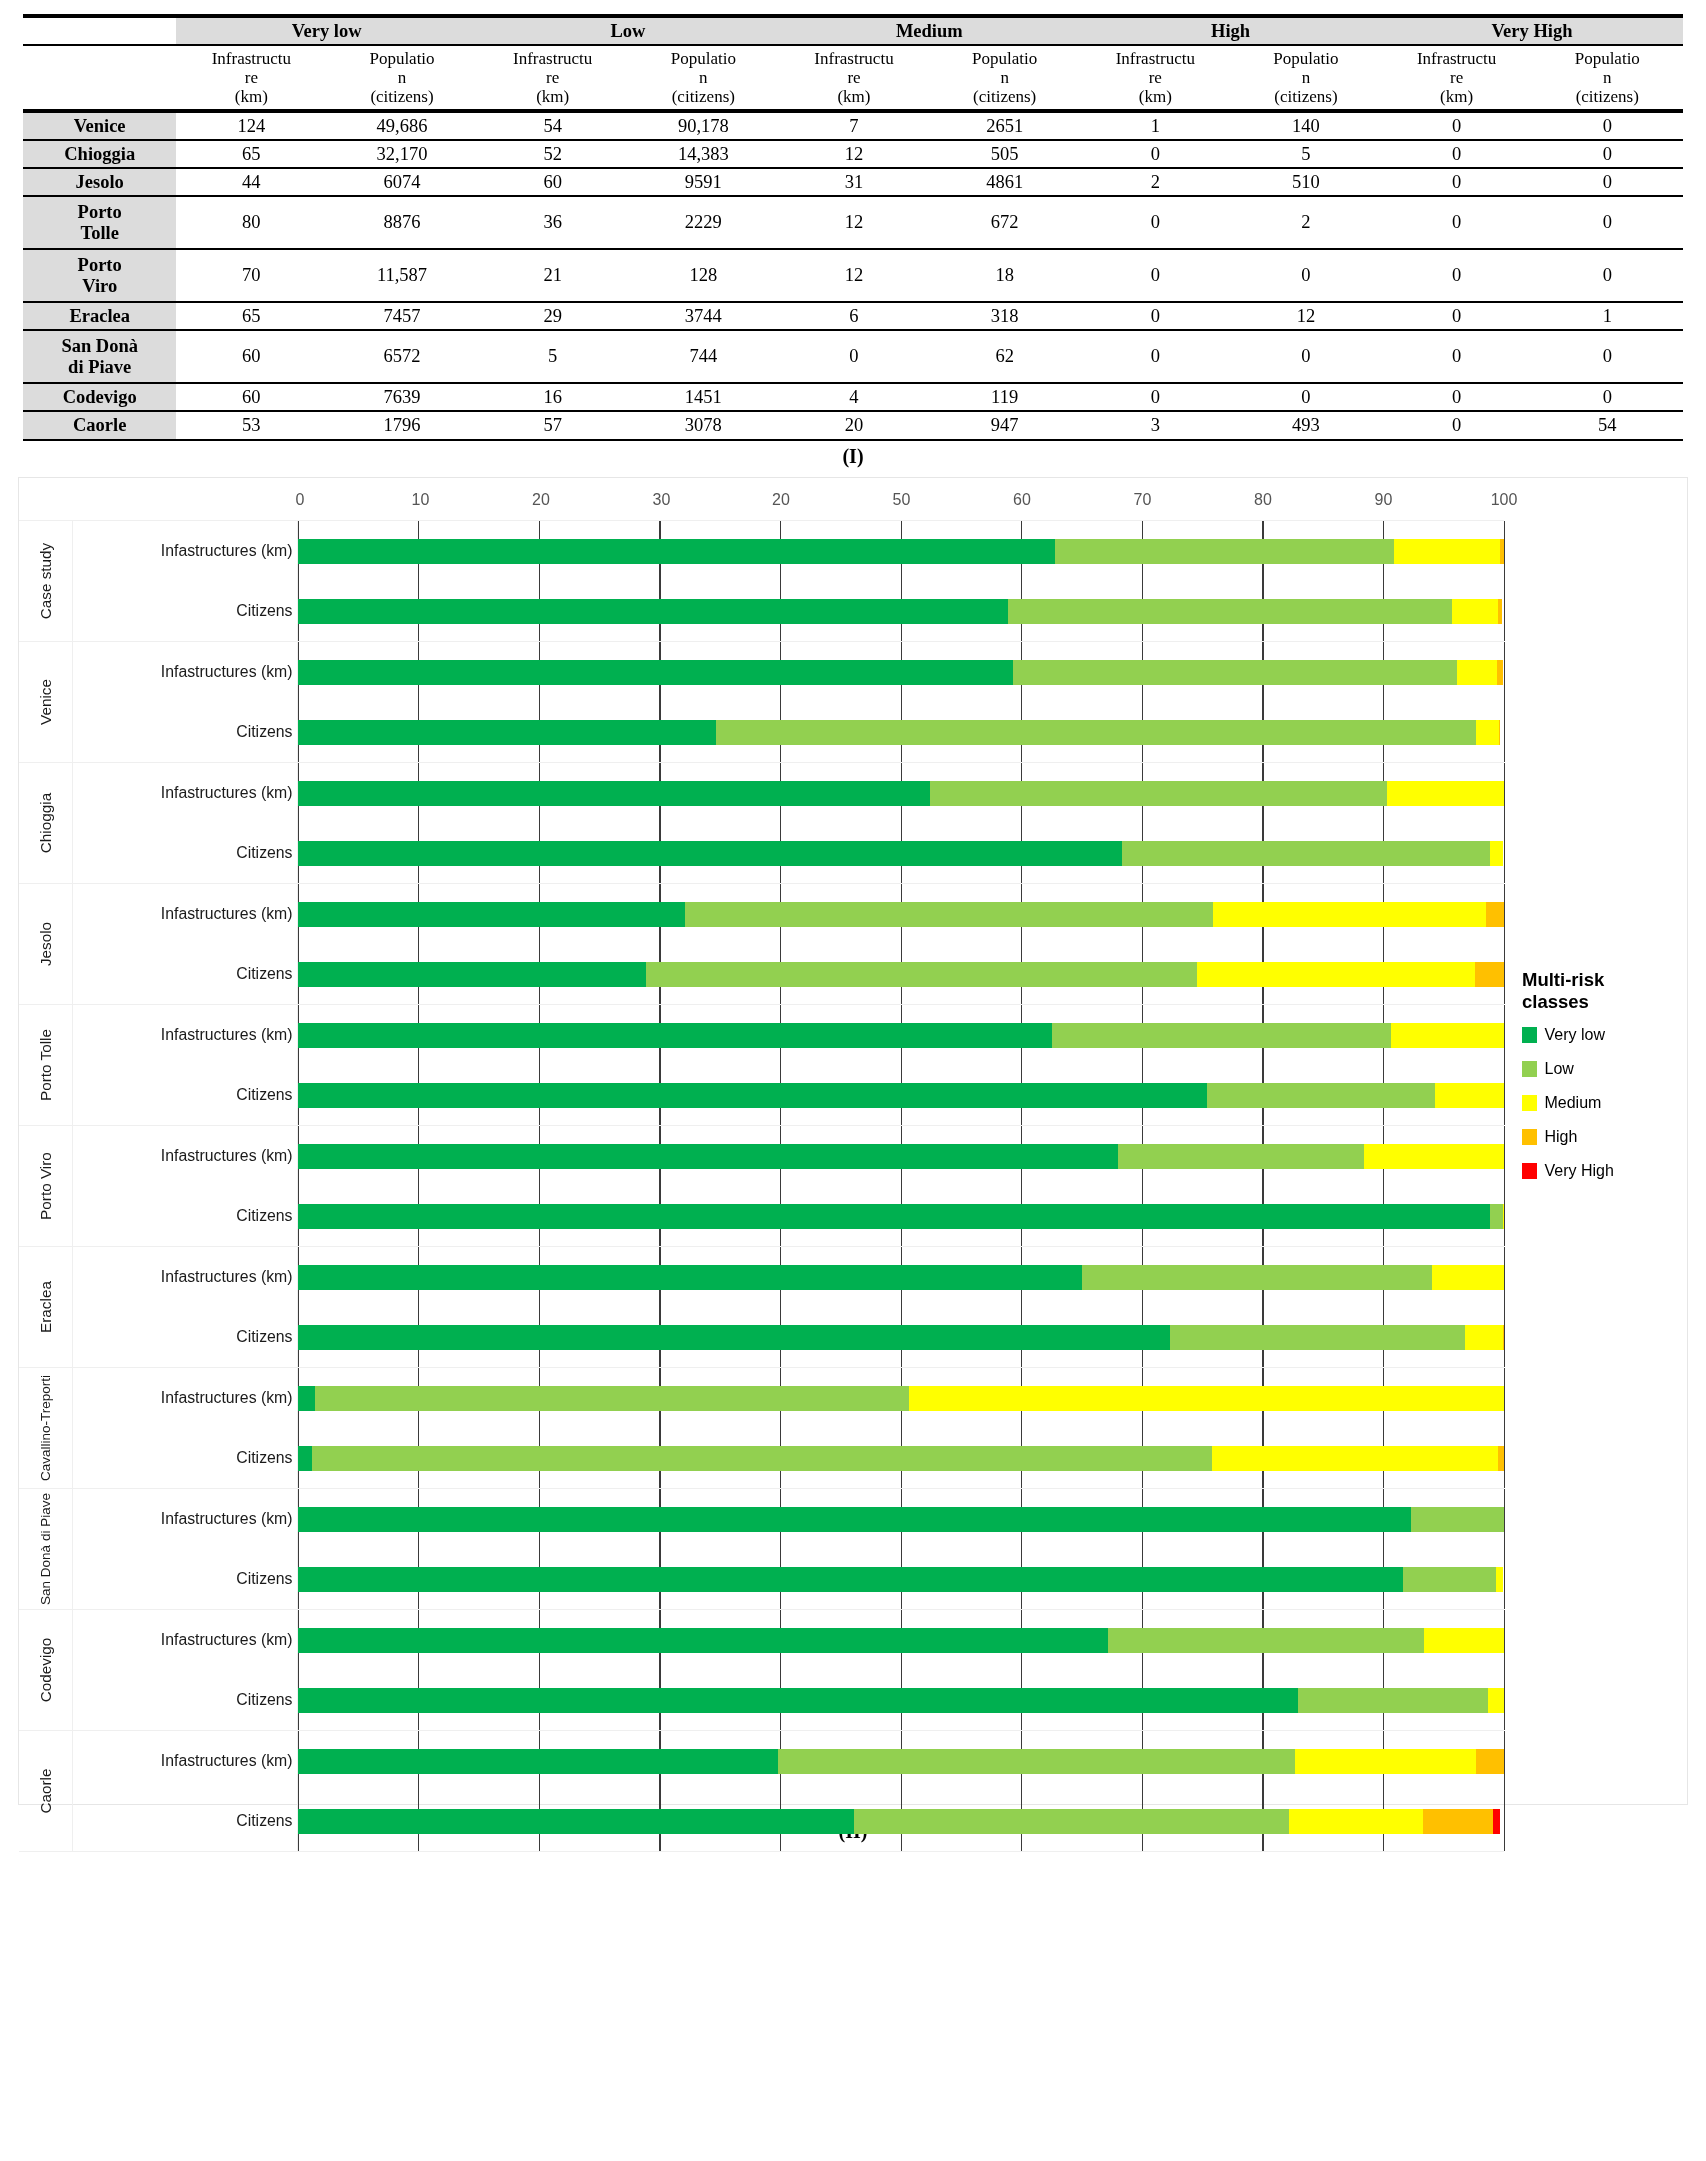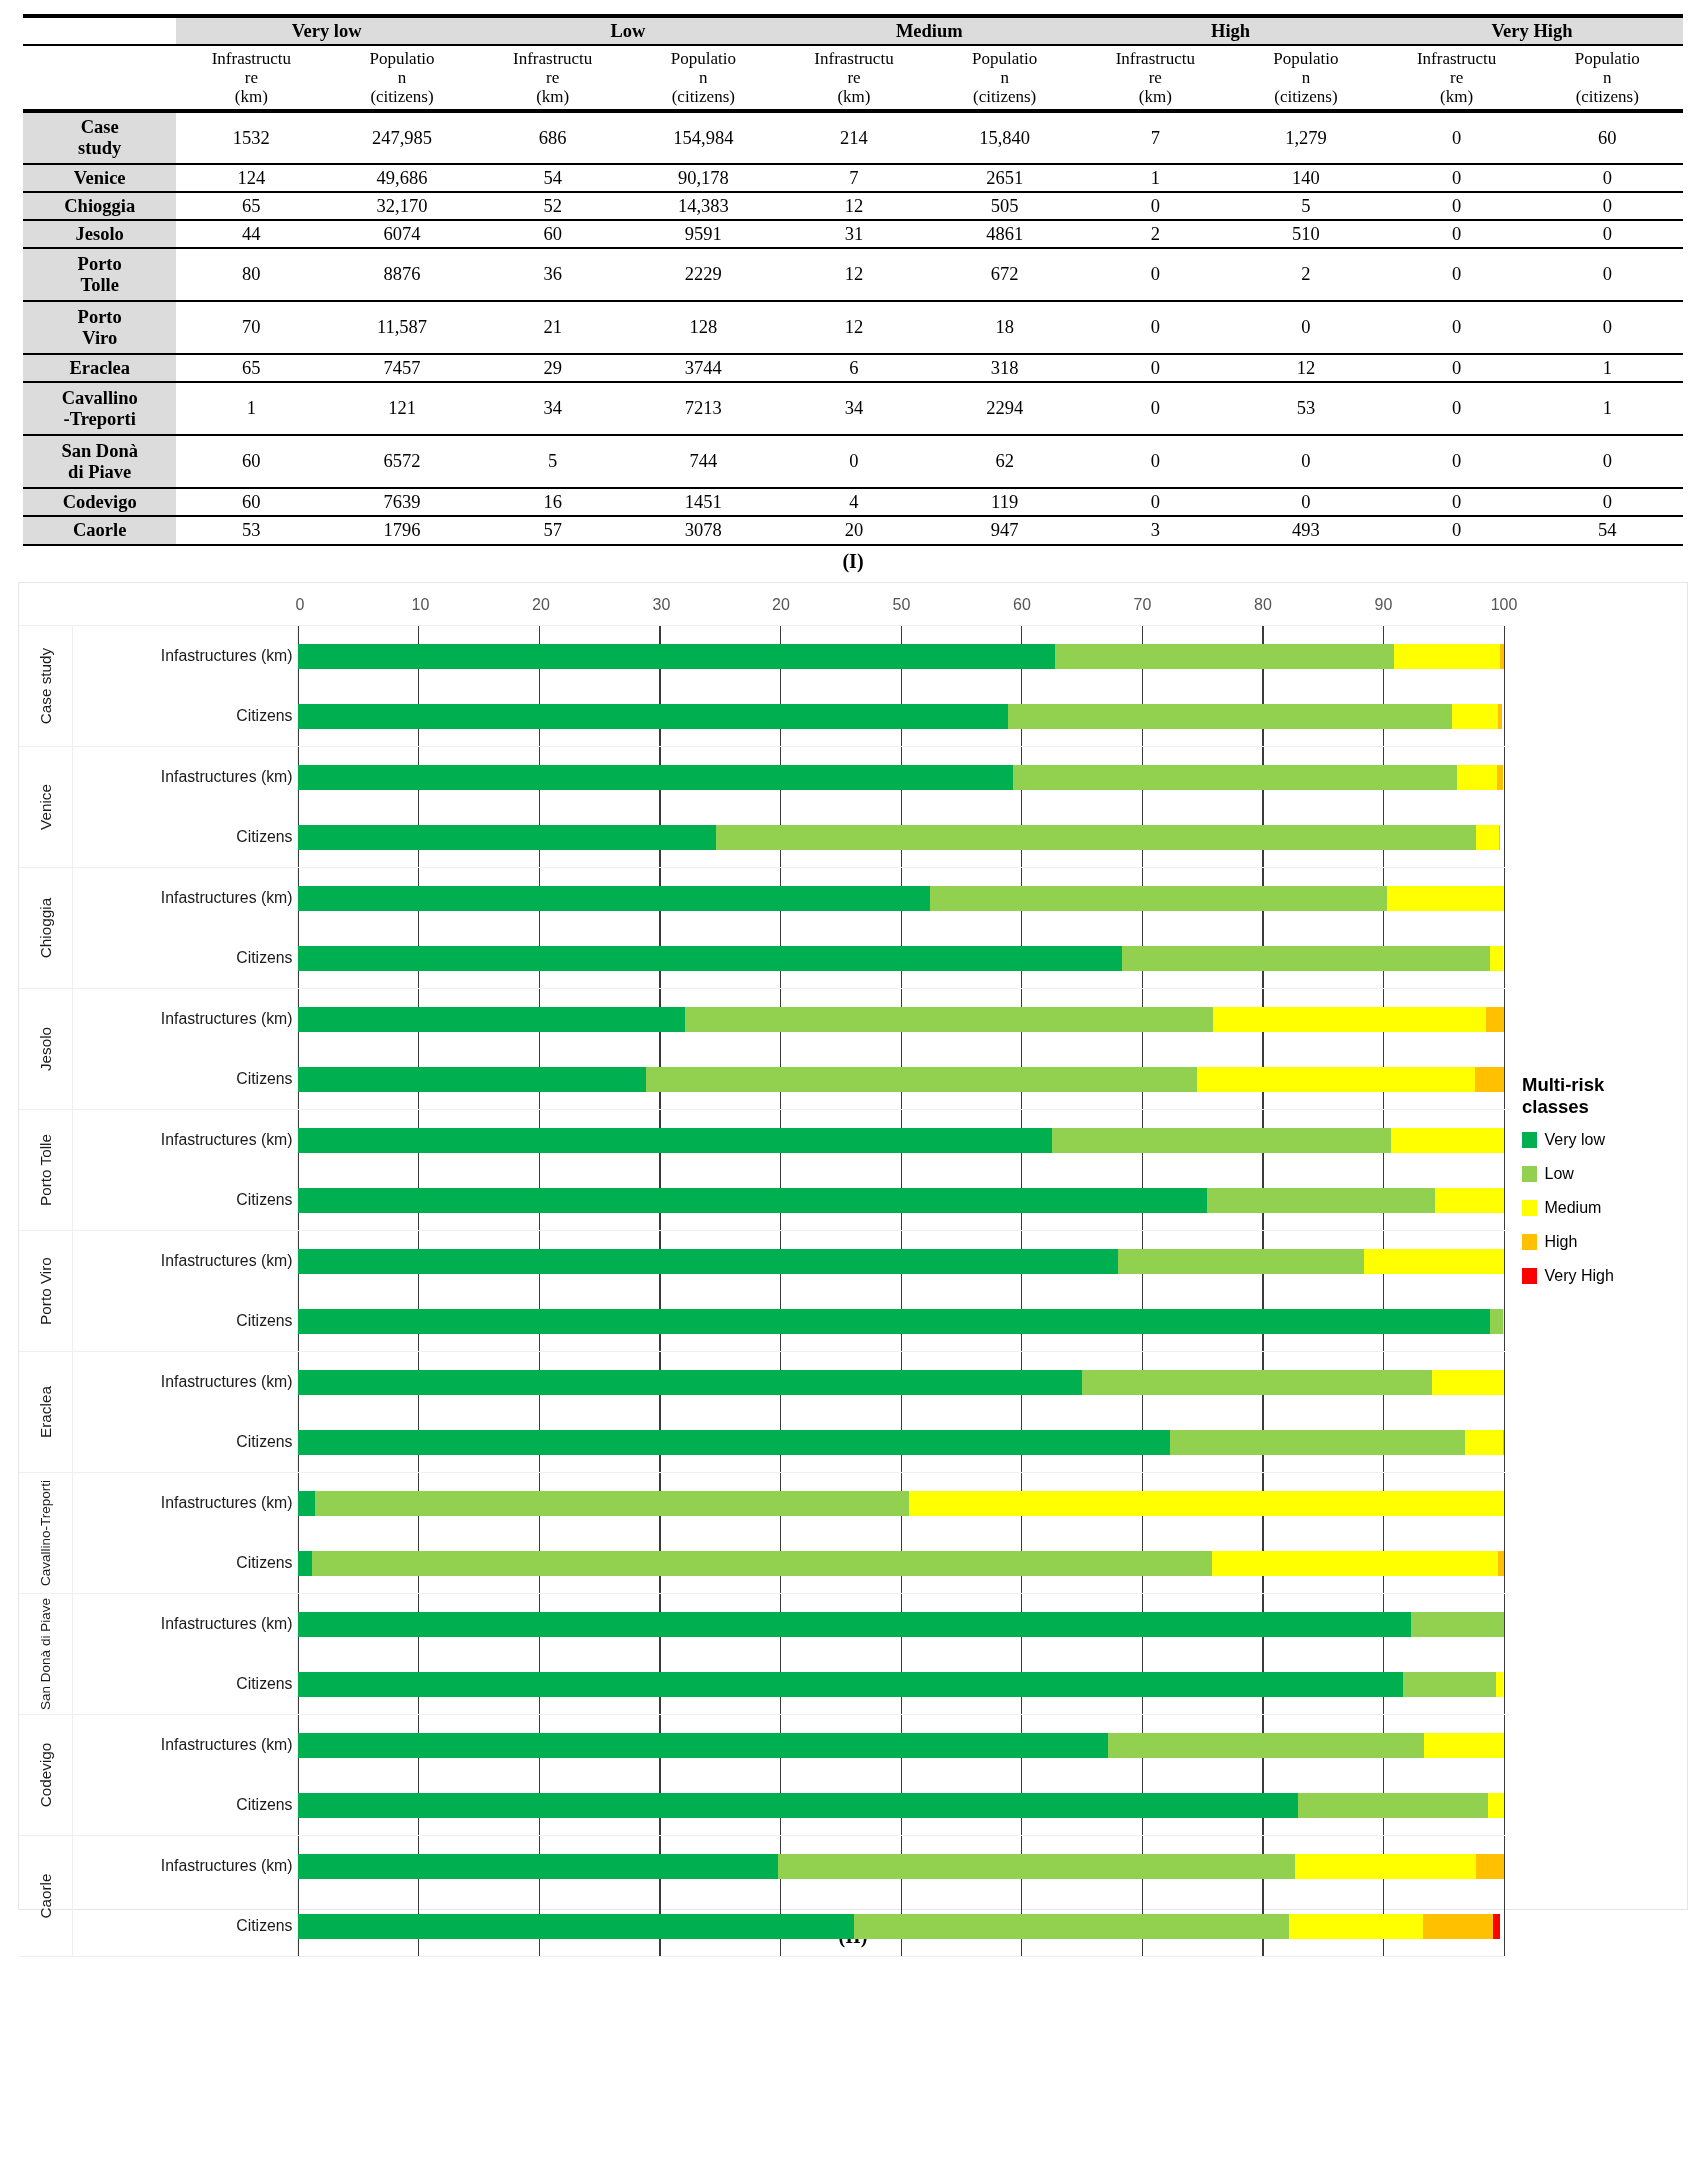--- a/index.html
+++ b/index.html
@@ -225,33 +225,20 @@
           <span>(km)</span>
         </th>
         <th>
           <span>Populatio</span><br>
           <span>n</span><br>
           <span>(citizens)</span>
         </th>
       </tr>
     </thead>
     <tbody id="table-body">
-        <tr class="tall rule">
-          <td class="rowname col-name"><span>Case</span><br><span>study</span></td>
-          <td class="val">1532</td>
-          <td class="val">247,985</td>
-          <td class="val">686</td>
-          <td class="val">154,984</td>
-          <td class="val">214</td>
-          <td class="val">15,840</td>
-          <td class="val">7</td>
-          <td class="val">1,279</td>
-          <td class="val">0</td>
-          <td class="val">60</td>
-        </tr>
         <tr class="short rule">
           <td class="rowname col-name"><span>Venice</span></td>
           <td class="val">124</td>
           <td class="val">49,686</td>
           <td class="val">54</td>
           <td class="val">90,178</td>
           <td class="val">7</td>
           <td class="val">2651</td>
           <td class="val">1</td>
           <td class="val">140</td>
@@ -313,33 +300,20 @@
         <tr class="short rule">
           <td class="rowname col-name"><span>Eraclea</span></td>
           <td class="val">65</td>
           <td class="val">7457</td>
           <td class="val">29</td>
           <td class="val">3744</td>
           <td class="val">6</td>
           <td class="val">318</td>
           <td class="val">0</td>
           <td class="val">12</td>
-          <td class="val">0</td>
-          <td class="val">1</td>
-        </tr>
-        <tr class="tall rule">
-          <td class="rowname col-name"><span>Cavallino</span><br><span>-Treporti</span></td>
-          <td class="val">1</td>
-          <td class="val">121</td>
-          <td class="val">34</td>
-          <td class="val">7213</td>
-          <td class="val">34</td>
-          <td class="val">2294</td>
-          <td class="val">0</td>
-          <td class="val">53</td>
           <td class="val">0</td>
           <td class="val">1</td>
         </tr>
         <tr class="tall rule">
           <td class="rowname col-name"><span>San Donà</span><br><span>di Piave</span></td>
           <td class="val">60</td>
           <td class="val">6572</td>
           <td class="val">5</td>
           <td class="val">744</td>
           <td class="val">0</td>

